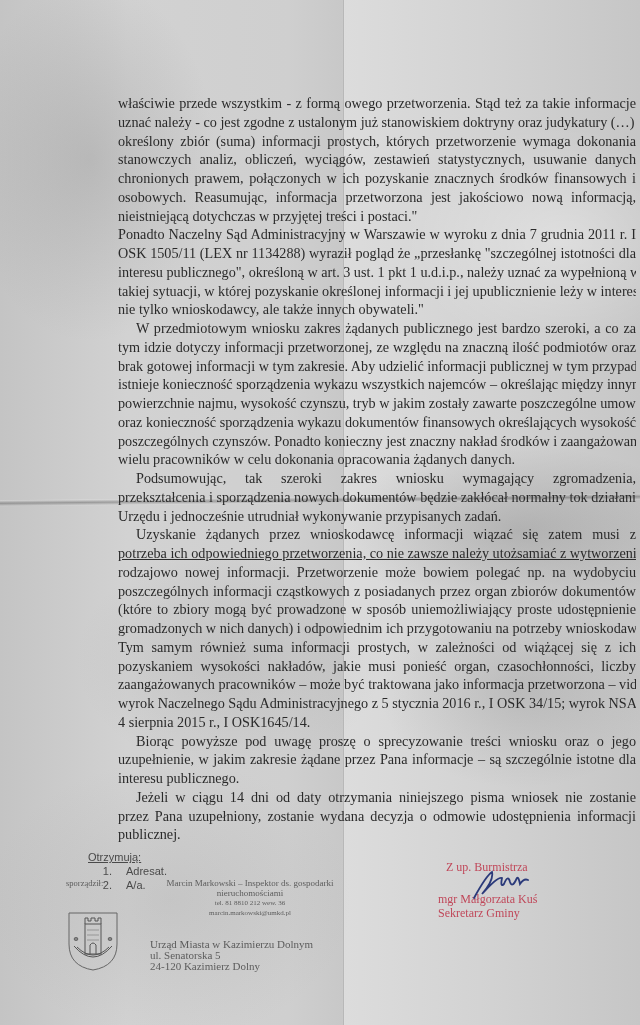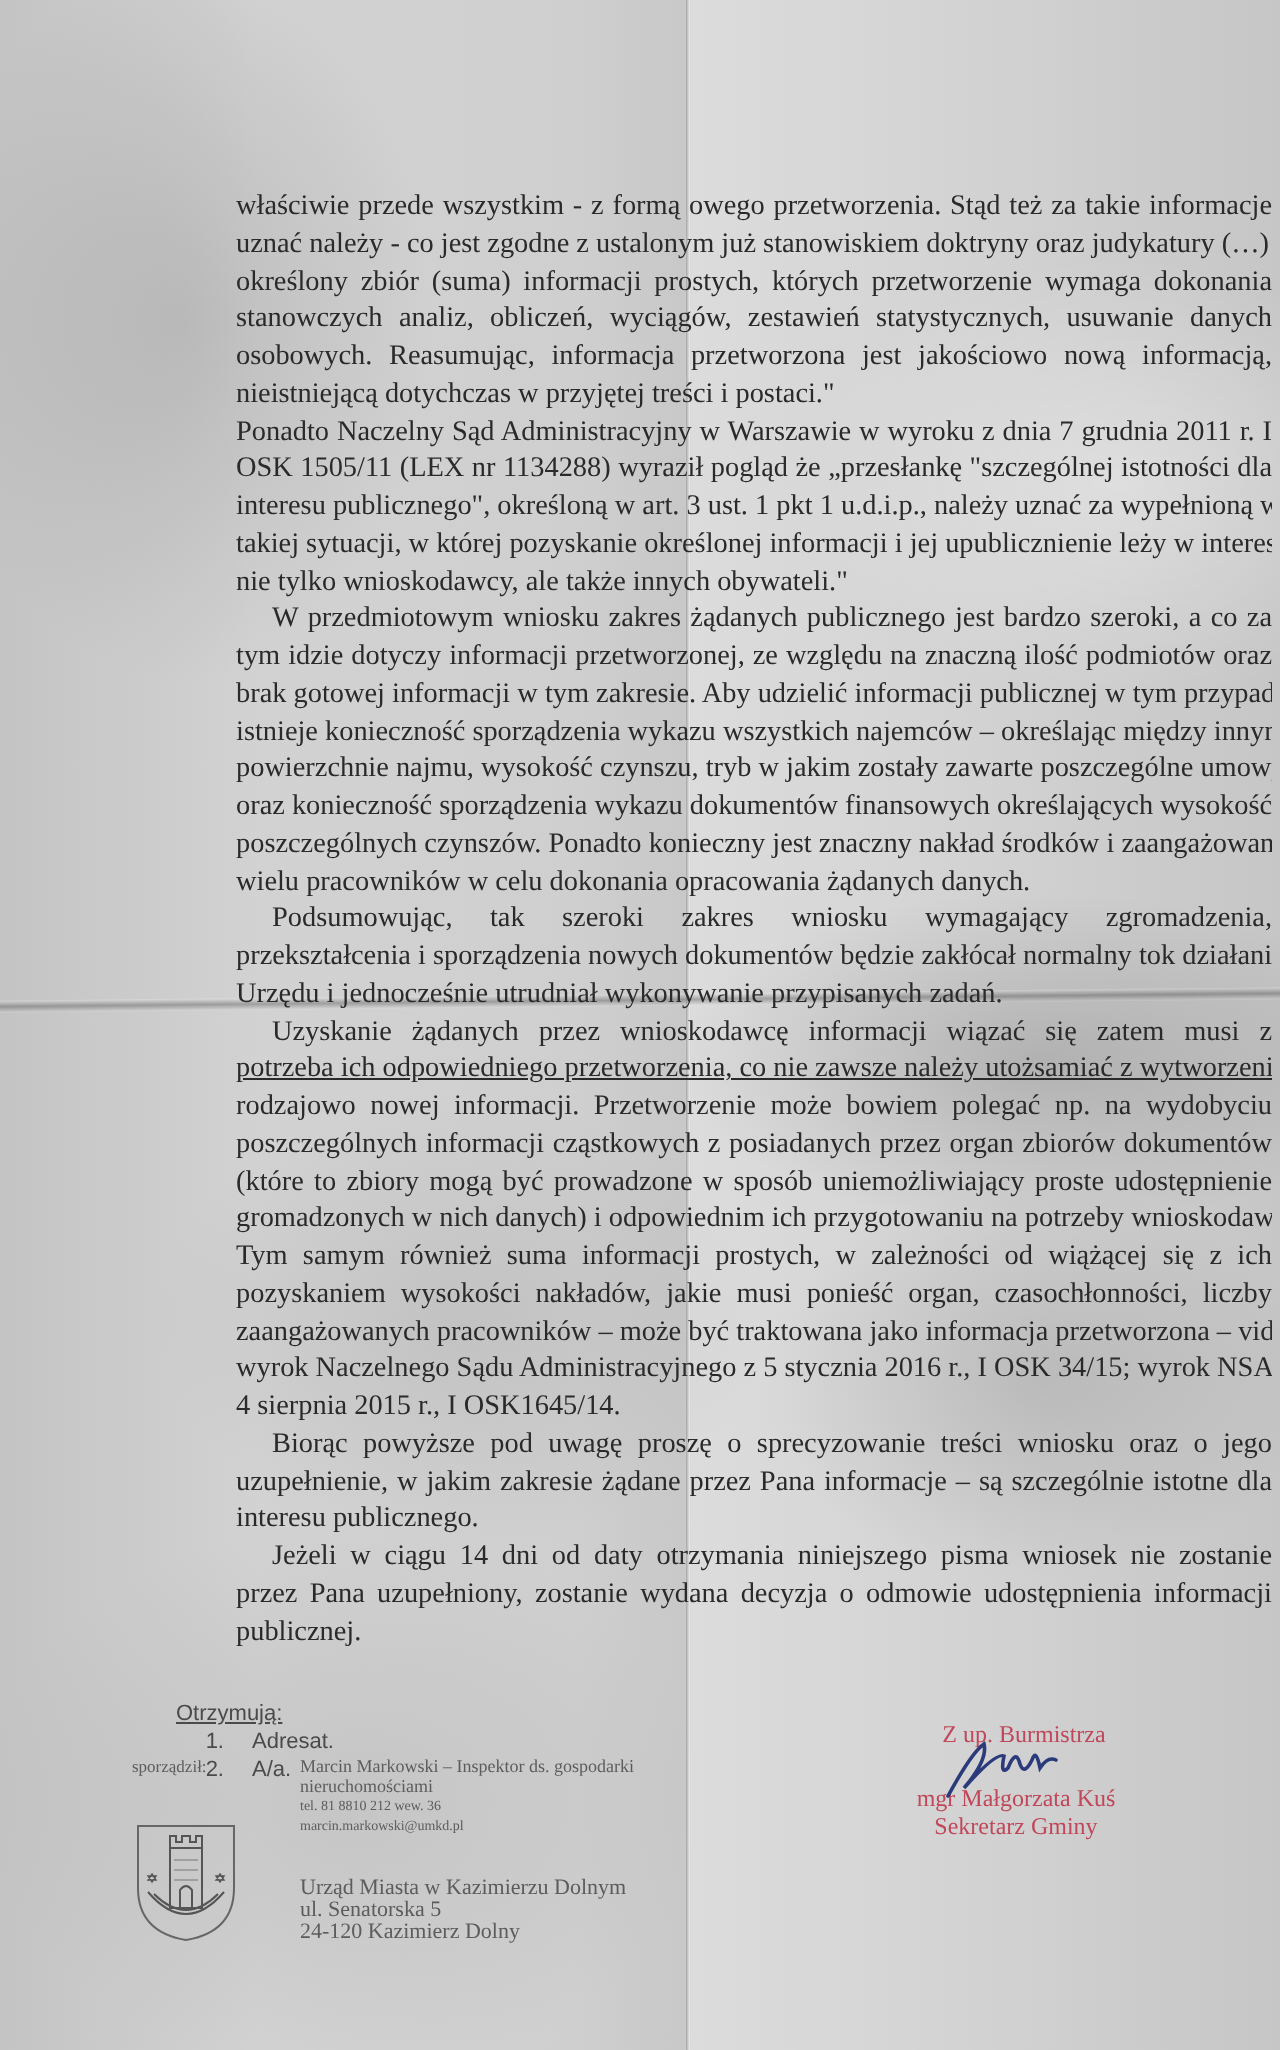--- a/index.html
+++ b/index.html
@@ -46,47 +46,48 @@
   }
   .recipients .heading { text-decoration: underline; }
   .recipients .item { padding-left: 0; }
   .recipients .num { display: inline-block; width: 24px; text-align: right; margin-right: 14px; }
 
   .footer {
     position: absolute; left: 66px; top: 876px; color: #5c5c5c;
     font-family: "Liberation Serif", "DejaVu Serif", serif; font-size: 8.5px; line-height: 10px;
   }
   .footer .label { position: absolute; left: 0; top: 2px; width: 60px; }
-  .footer .info { position: absolute; left: 84px; top: 2px; width: 200px; }
+  .footer .info { position: absolute; left: 84px; top: 2px; width: 200px; text-align: center; }
   .footer .info .name { font-size: 9px; }
   .footer .info .small { font-size: 7px; }
   .footer .office { position: absolute; left: 84px; top: 63px; width: 200px; font-size: 11px; line-height: 11px; }
   .crest { position: absolute; left: 0; top: 34px; width: 54px; height: 62px; }
 
   .stamp {
     position: absolute; left: 438px; top: 860px; width: 140px; color: #c0485a;
     font-family: "Liberation Serif", "DejaVu Serif", serif; font-size: 12px; line-height: 14px;
-    text-align: center;
+    text-align: left;
   }
   .stamp .l1 { margin-left: 8px; }
   .stamp .l2 { margin-top: 18px; }
   .signature { position: absolute; left: 468px; top: 866px; width: 80px; height: 36px; }
 </style>
 </head>
 <body>
 
 <div class="paper"></div>
 <div class="fold-v"></div>
 <div class="fold-h"></div>
 
 <div class="body-text" id="body-text">
     <span class="line">właściwie przede wszystkim - z formą owego przetworzenia. Stąd też za takie informacje</span>
     <span class="line">uznać należy - co jest zgodne z ustalonym już stanowiskiem doktryny oraz judykatury (…) -</span>
     <span class="line">określony zbiór (suma) informacji prostych, których przetworzenie wymaga dokonania</span>
     <span class="line">stanowczych analiz, obliczeń, wyciągów, zestawień statystycznych, usuwanie danych</span>
+    <span class="line">chronionych prawem, połączonych w ich pozyskanie znacznych środków finansowych i</span>
     <span class="line">osobowych. Reasumując, informacja przetworzona jest jakościowo nową informacją,</span>
     <span class="line last">nieistniejącą dotychczas w przyjętej treści i postaci."</span>
     <span class="line">Ponadto Naczelny Sąd Administracyjny w Warszawie w wyroku z dnia 7 grudnia 2011 r. I</span>
     <span class="line">OSK 1505/11 (LEX nr 1134288) wyraził pogląd  że „przesłankę "szczególnej istotności dla</span>
     <span class="line">interesu publicznego", określoną w art. 3 ust. 1 pkt 1 u.d.i.p., należy uznać za wypełnioną w</span>
     <span class="line">takiej sytuacji, w której pozyskanie określonej informacji i jej upublicznienie leży w interesie</span>
     <span class="line last">nie tylko wnioskodawcy, ale także innych obywateli."</span>
     <span class="line indent">W przedmiotowym wniosku zakres żądanych publicznego jest bardzo szeroki, a co za</span>
     <span class="line">tym idzie dotyczy informacji przetworzonej, ze względu na znaczną ilość podmiotów oraz</span>
     <span class="line">brak gotowej informacji w tym zakresie. Aby udzielić informacji publicznej w tym przypadku</span>

